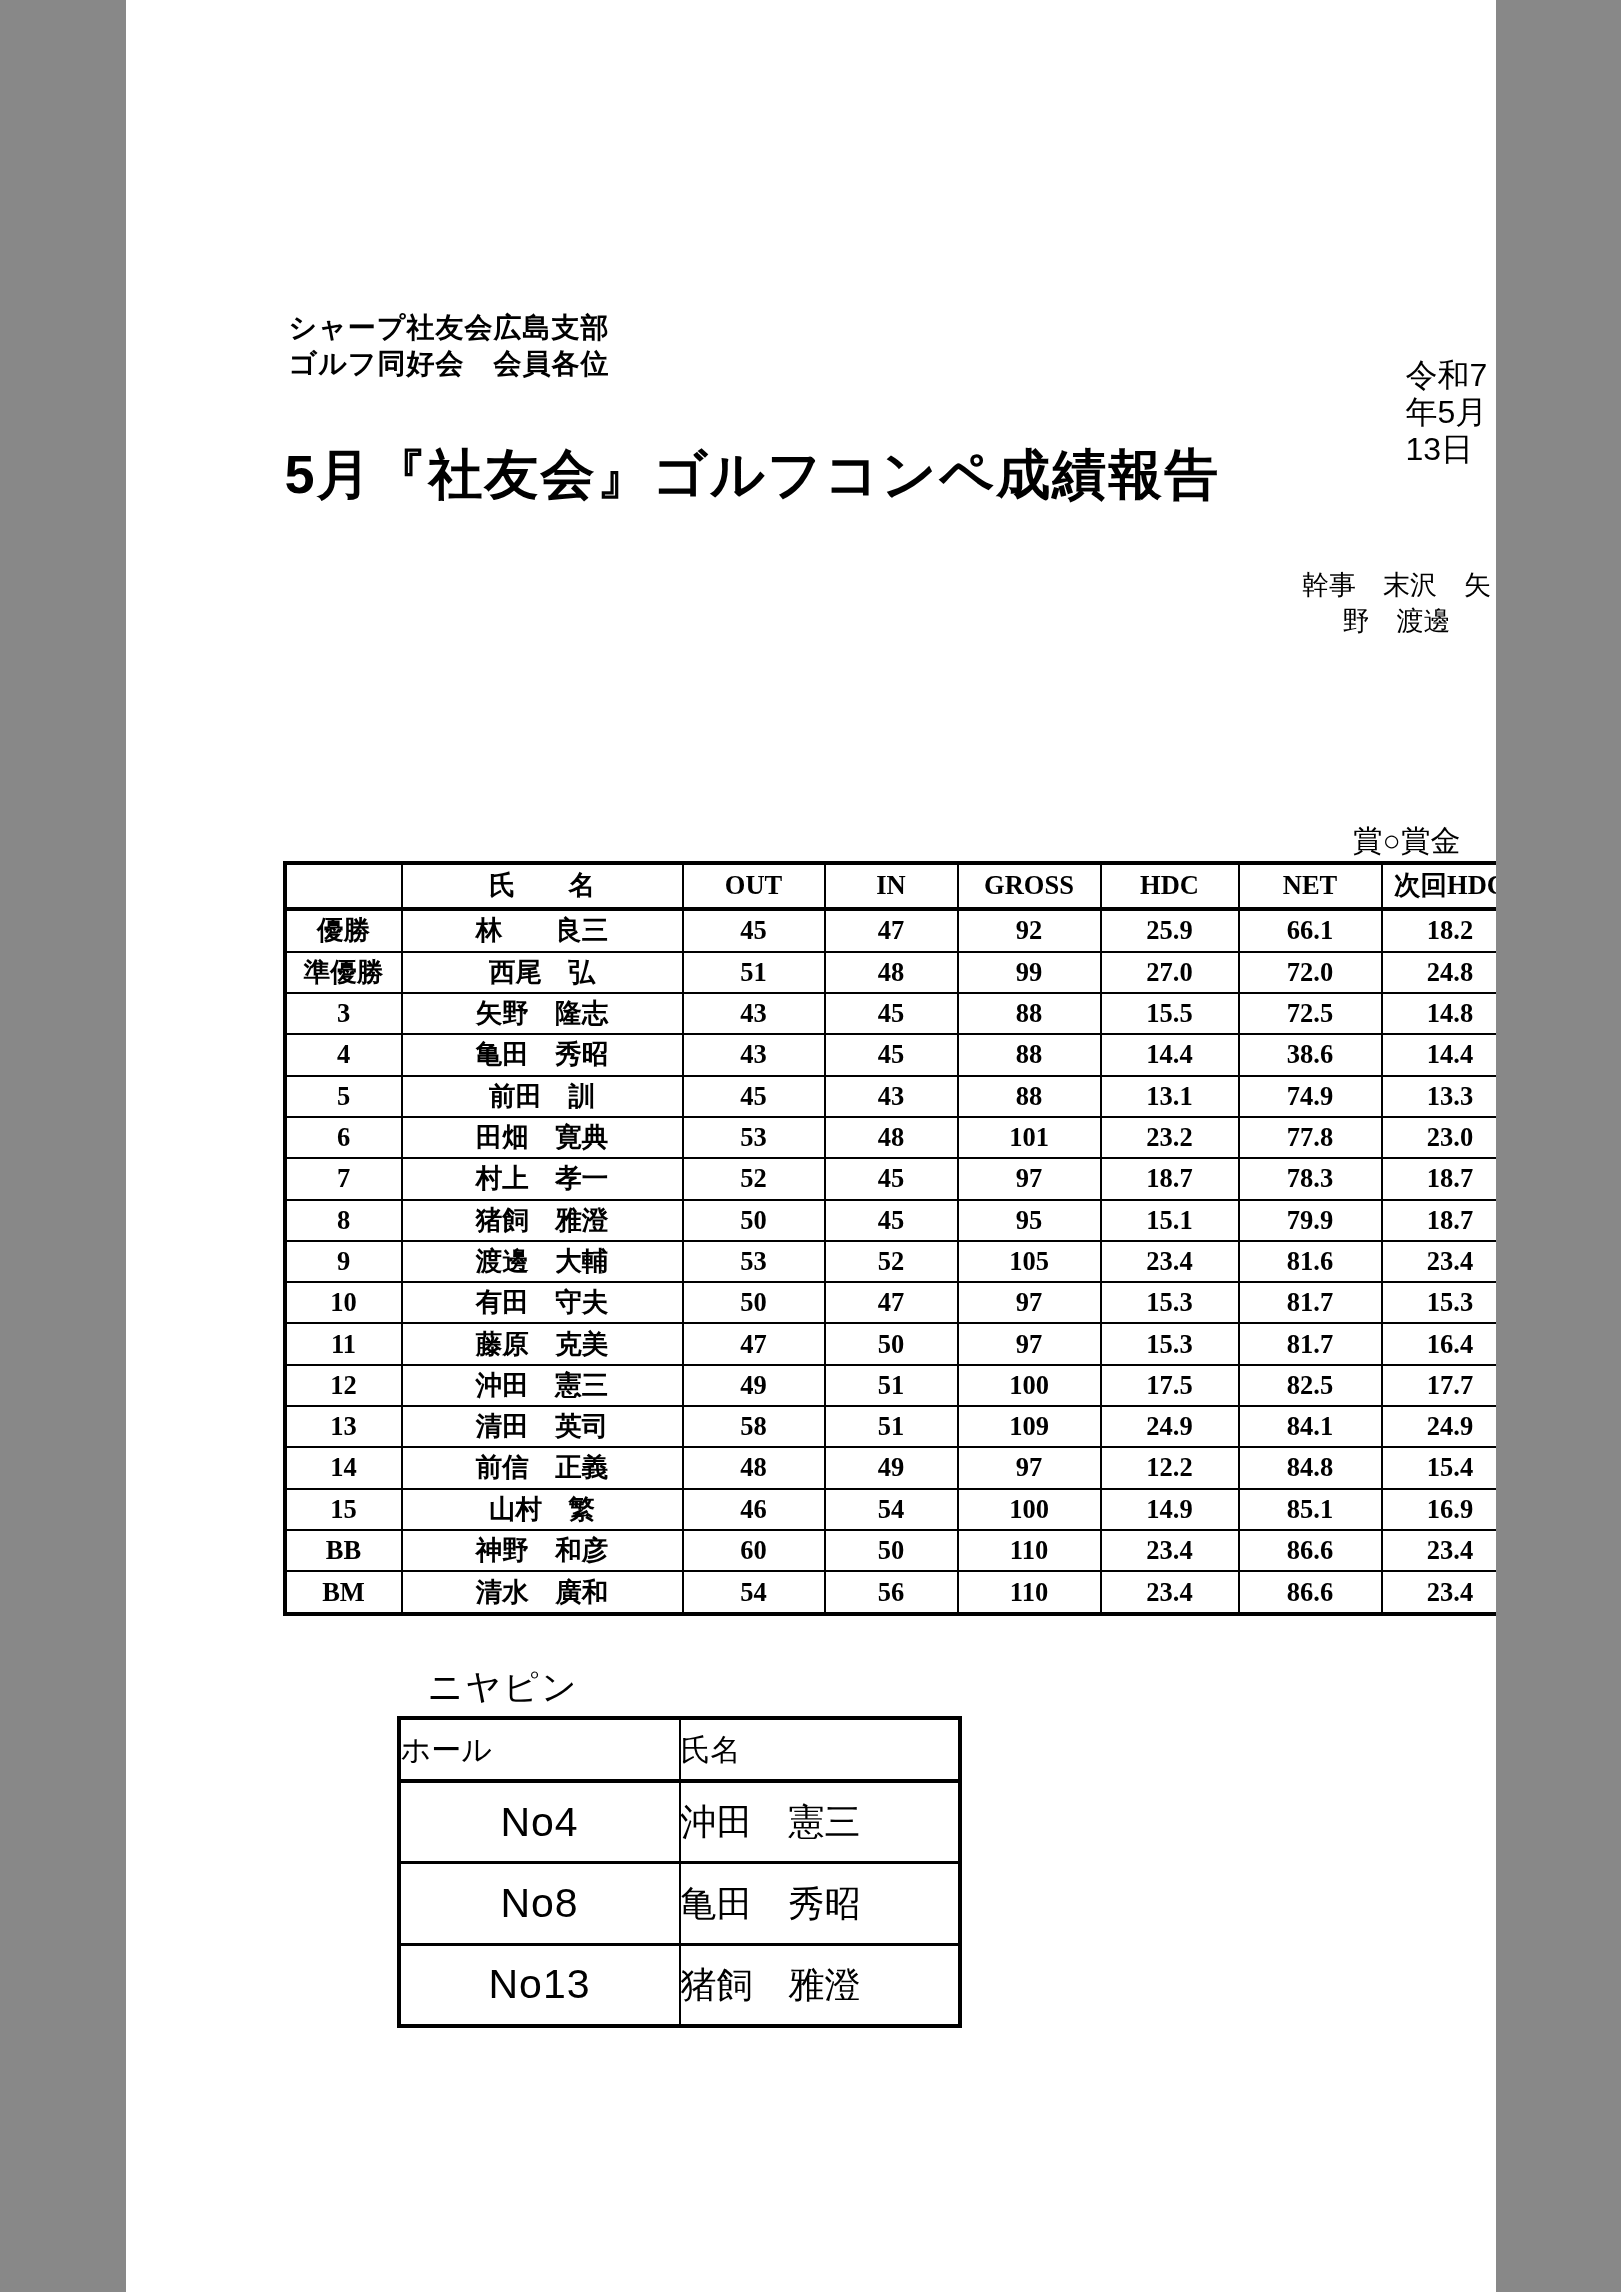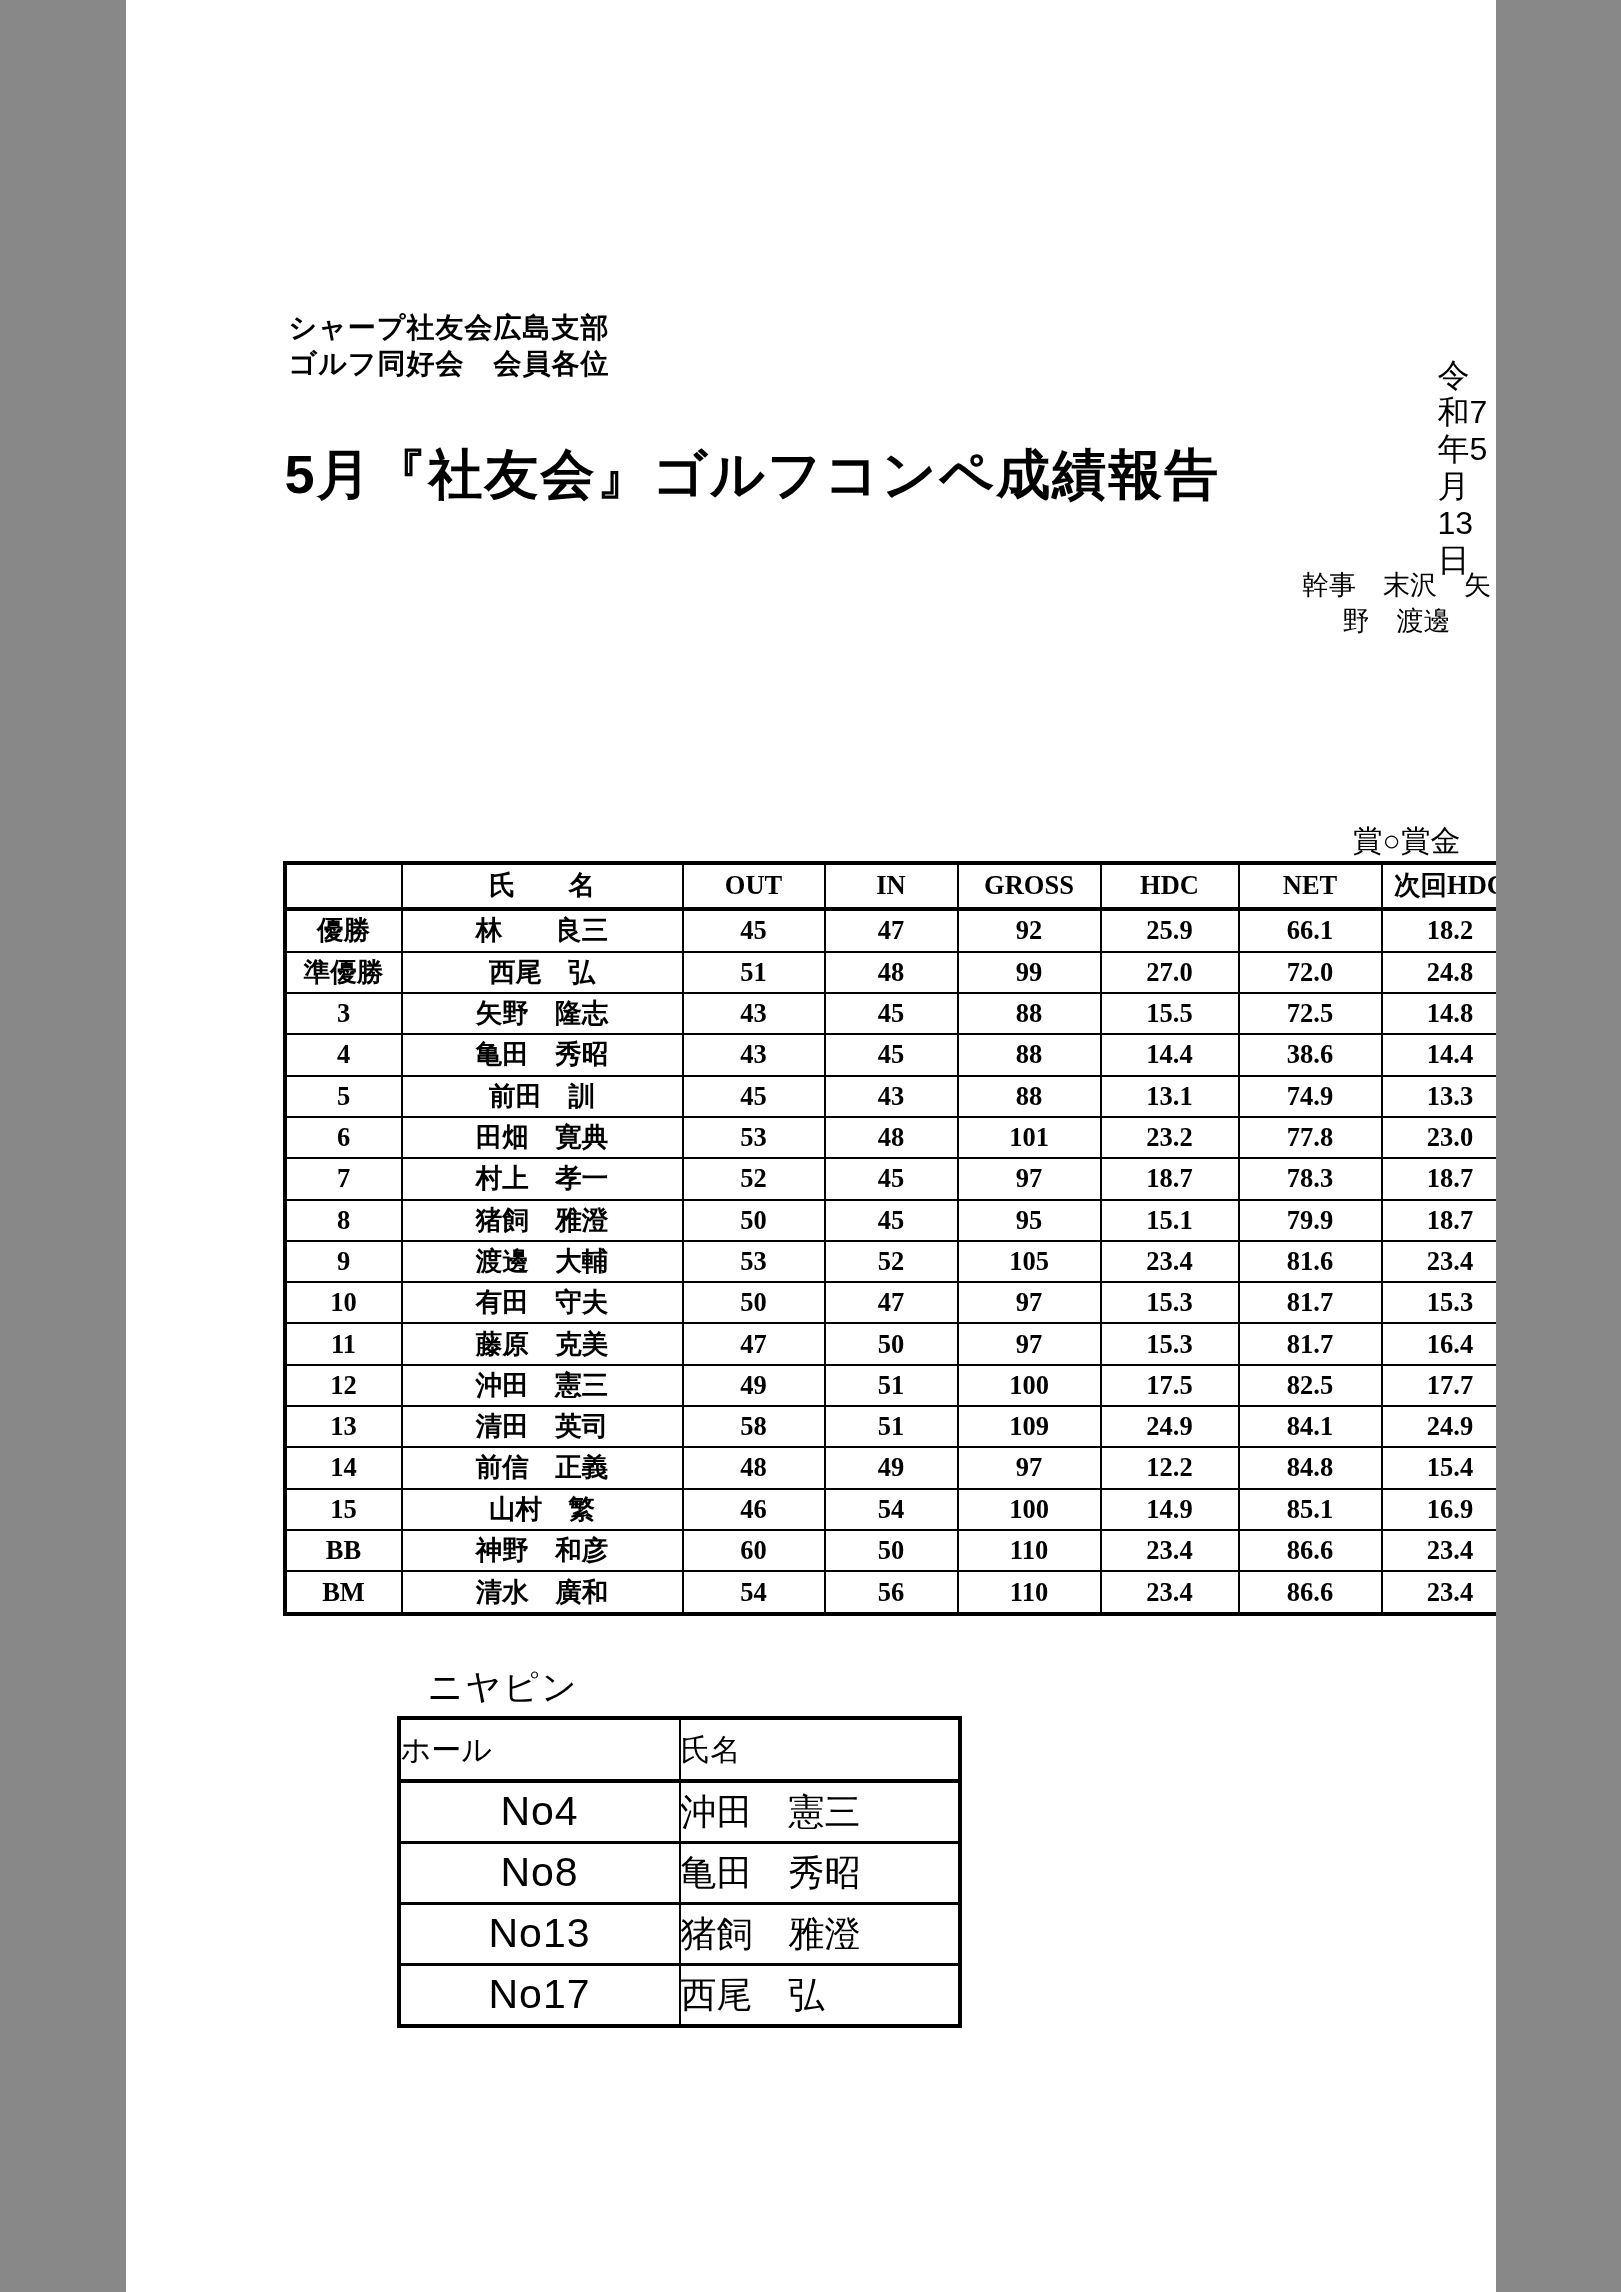--- a/index.html
+++ b/index.html
@@ -12,21 +12,21 @@
     font-family:"Liberation Sans","DejaVu Sans",sans-serif;
     overflow:hidden;
   }
   
   .corp-header {
     position:absolute; left:163px; top:310px;
     font-size:28px; font-weight:700; line-height:36px;
     letter-spacing:1px;
   }
   .doc-date {
-    position:absolute; top:357px; left:1312px;
+    position:absolute; top:357px; left:1280px;
     font-size:32px; line-height:37px;
   }
   .doc-title {
     position:absolute; left:159px; top:439px;
     font-size:54px; font-weight:700; letter-spacing:2px;
     white-space:nowrap;
   }
   .organizers {
     position:absolute; top:567px; left:1172px;
     font-size:27px;
@@ -359,22 +359,18 @@
             <td class="np-name">沖田　憲三</td>
           </tr>
           <tr>
             <td class="np-hole">No8</td>
             <td class="np-name">亀田　秀昭</td>
           </tr>
           <tr>
             <td class="np-hole">No13</td>
             <td class="np-name">猪飼　雅澄</td>
           </tr>
-          <tr>
-            <td class="np-hole">No17</td>
-            <td class="np-name">西尾　弘</td>
-          </tr>
         </tbody>
     </table>
   </div>
 
 </div>
 
 
 </body></html>

